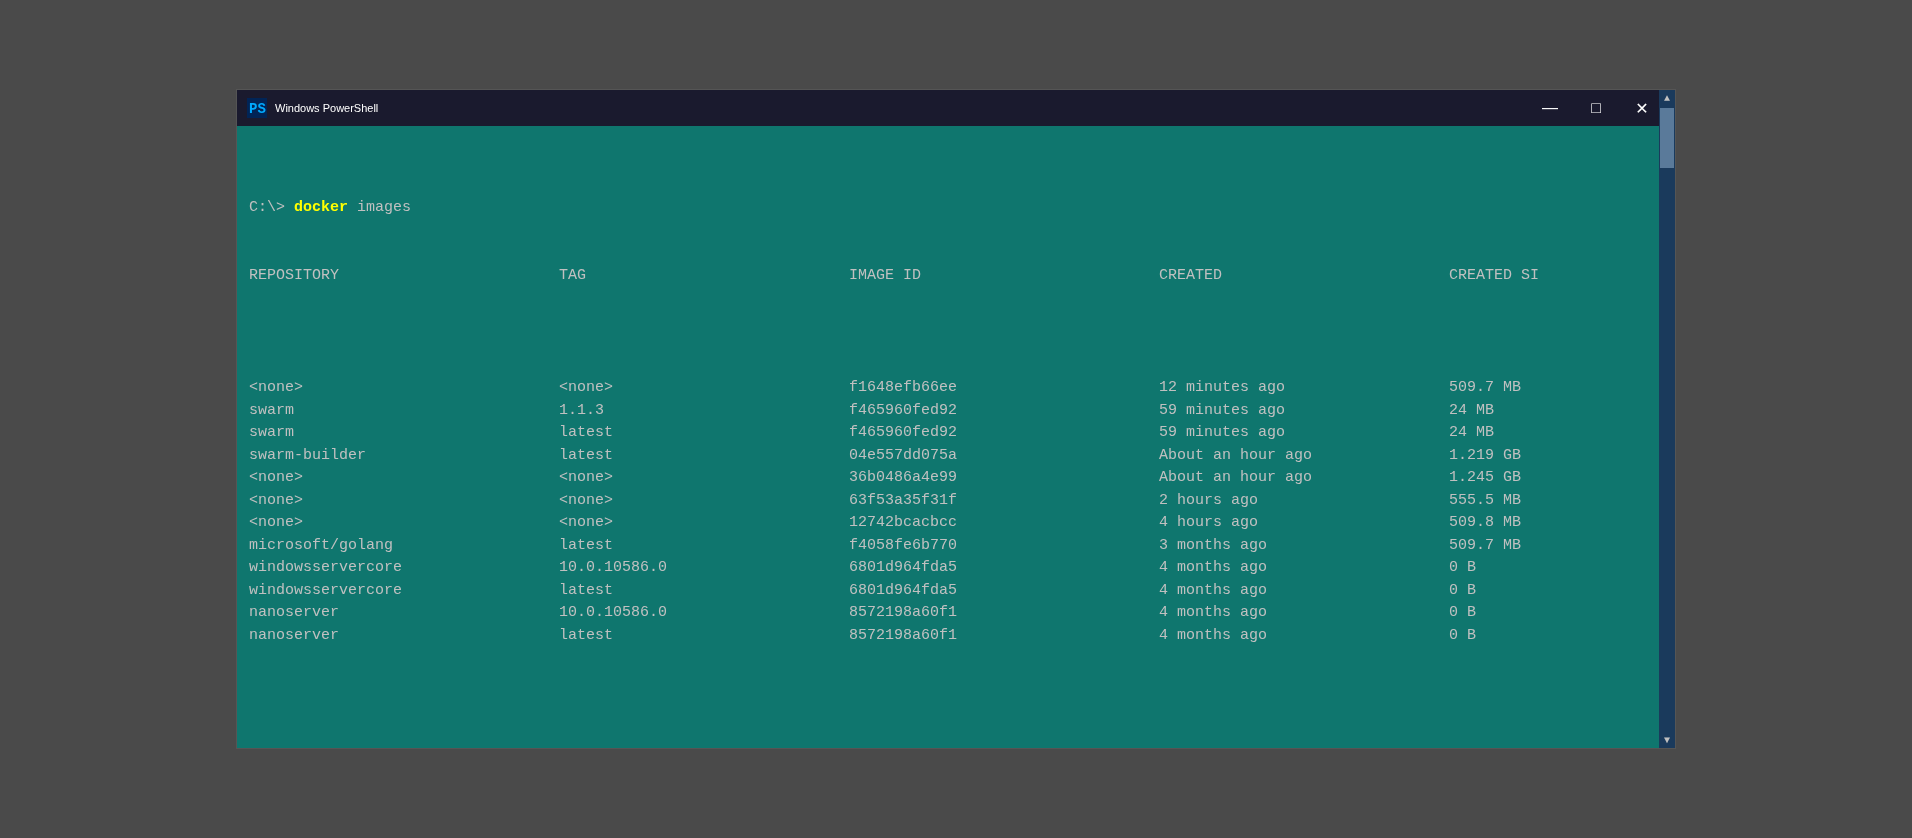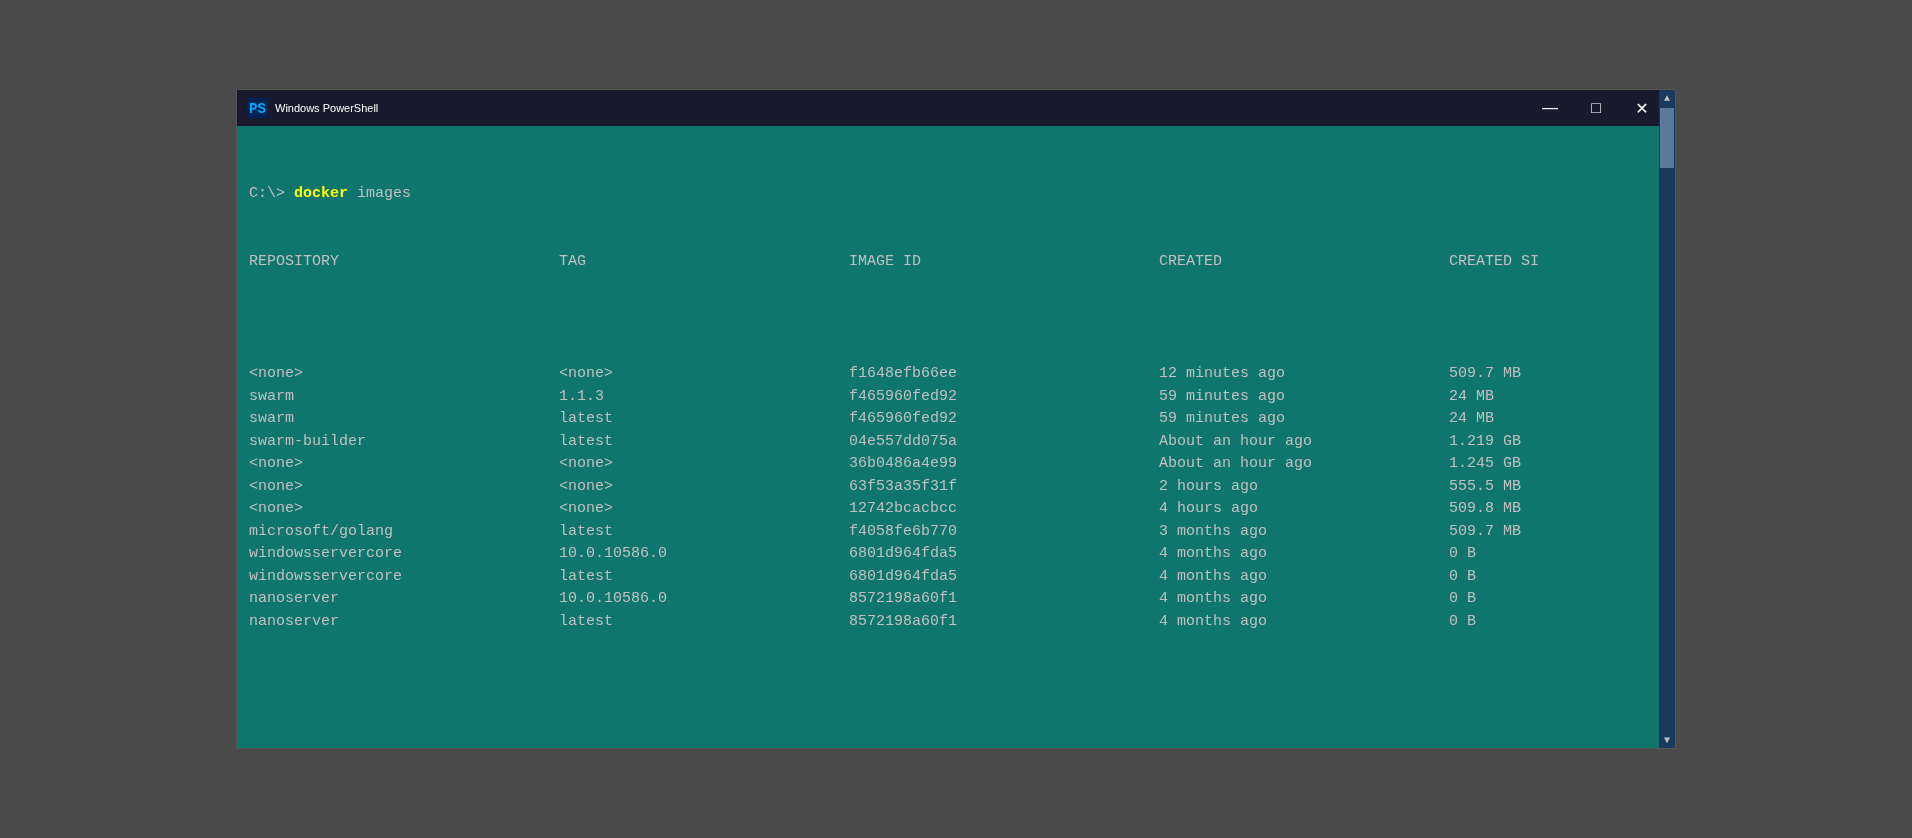--- a/index.html
+++ b/index.html
@@ -63,21 +63,21 @@
       font-size: 16px;
       cursor: pointer;
       background: transparent;
       border: none;
       font-family: 'Segoe UI', sans-serif;
     }
 
     .terminal-content {
       flex: 1;
       overflow: hidden;
-      padding: 12px 12px;
+      padding: 26px 12px;
       color: #c0c0c0;
       font-size: 15px;
       line-height: 1.5;
       white-space: pre;
       position: relative;
     }
 
     .cmd-line {
       color: #c0c0c0;
     }

